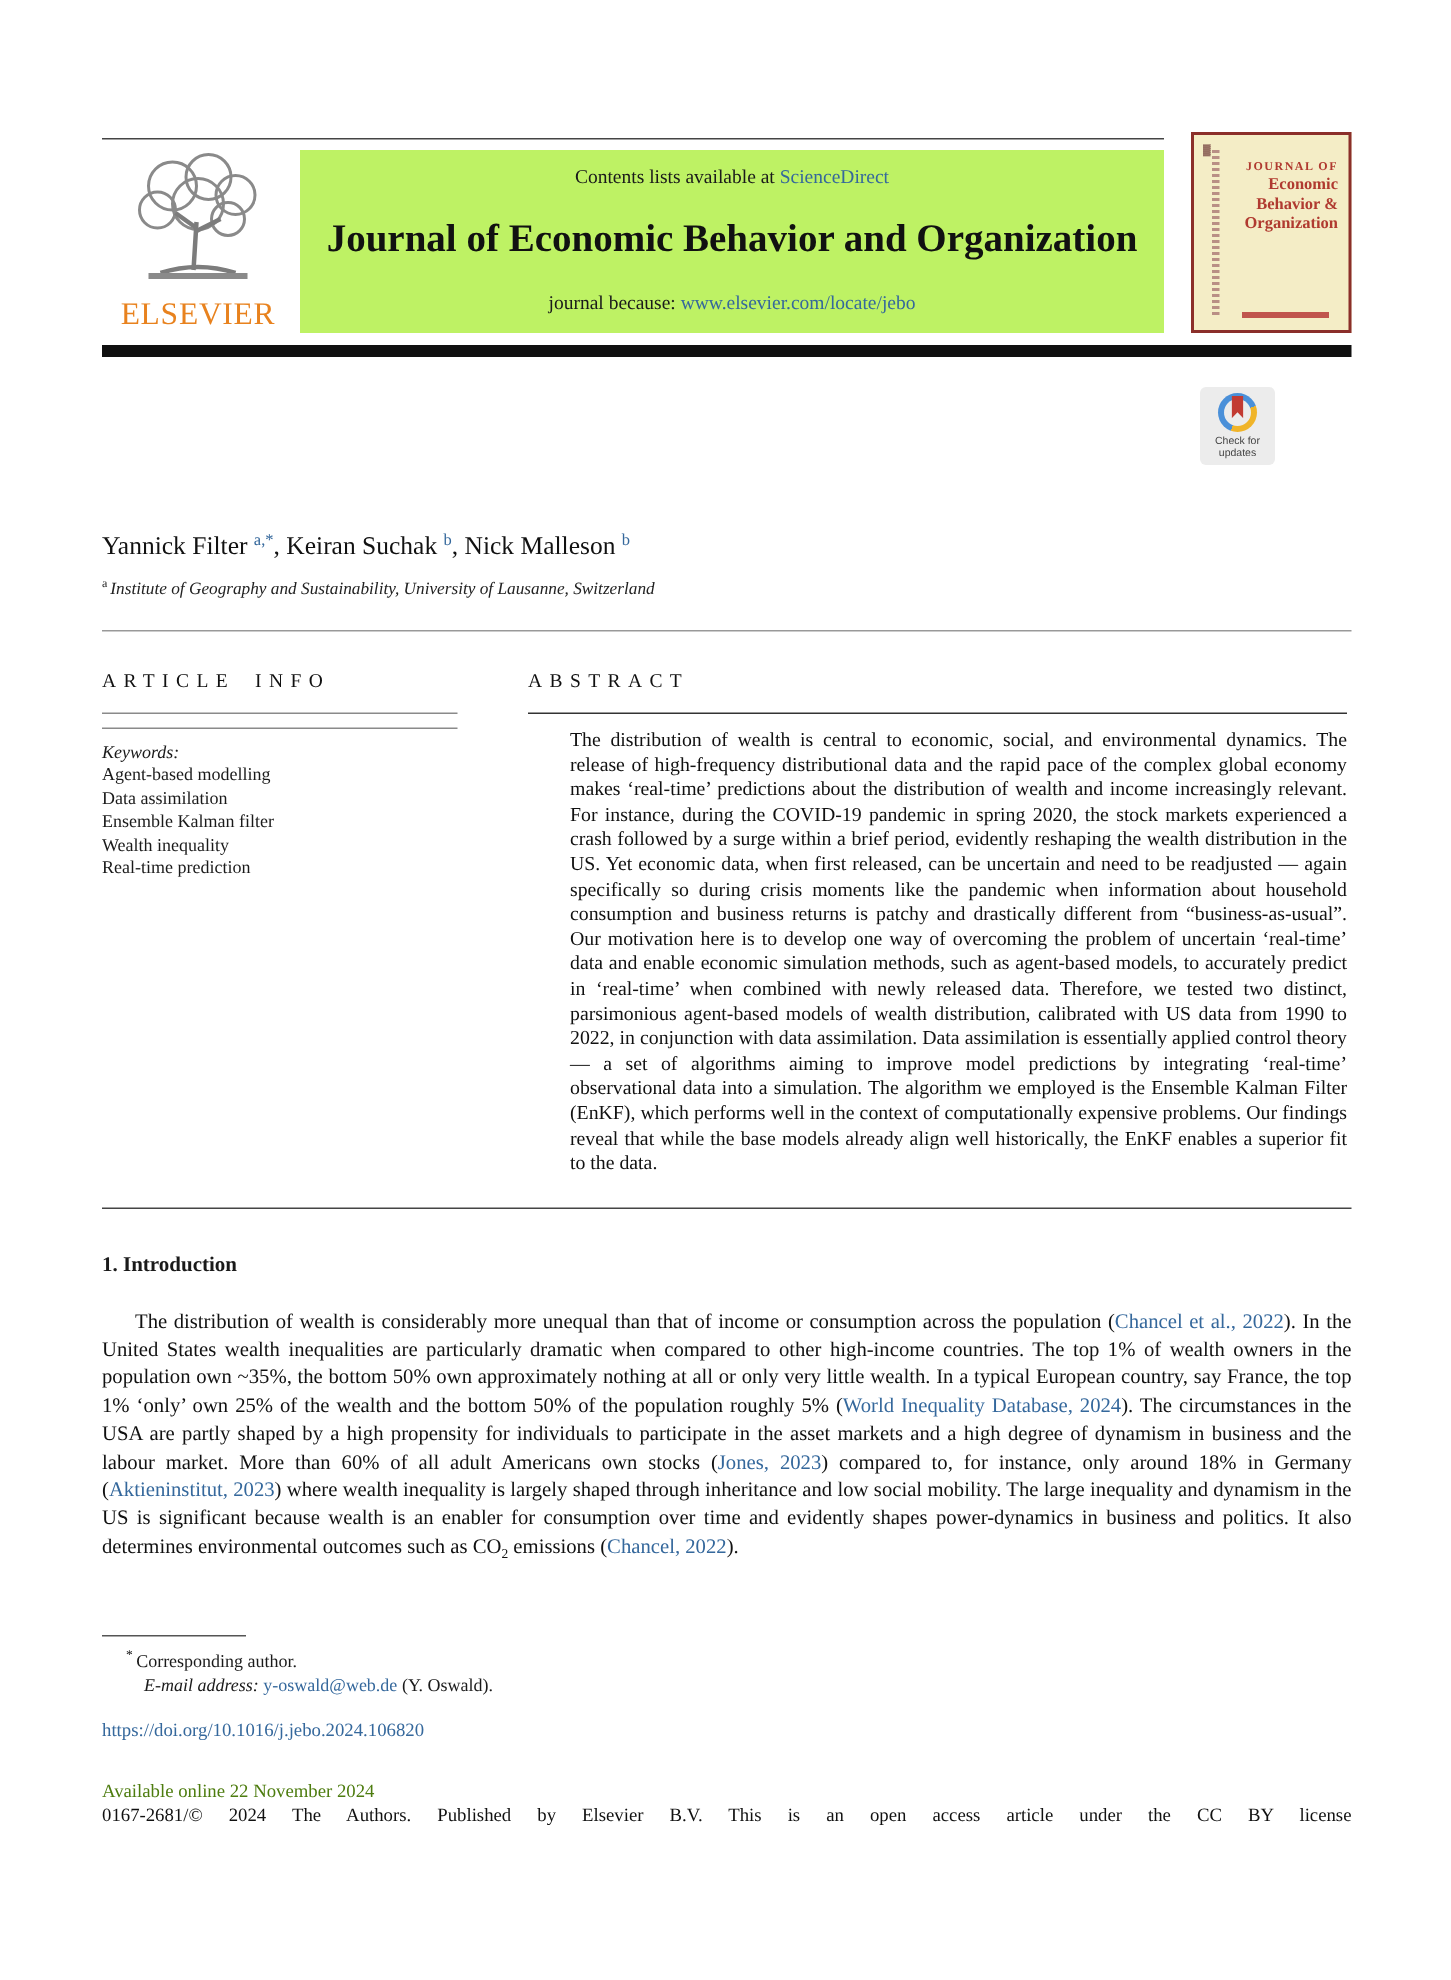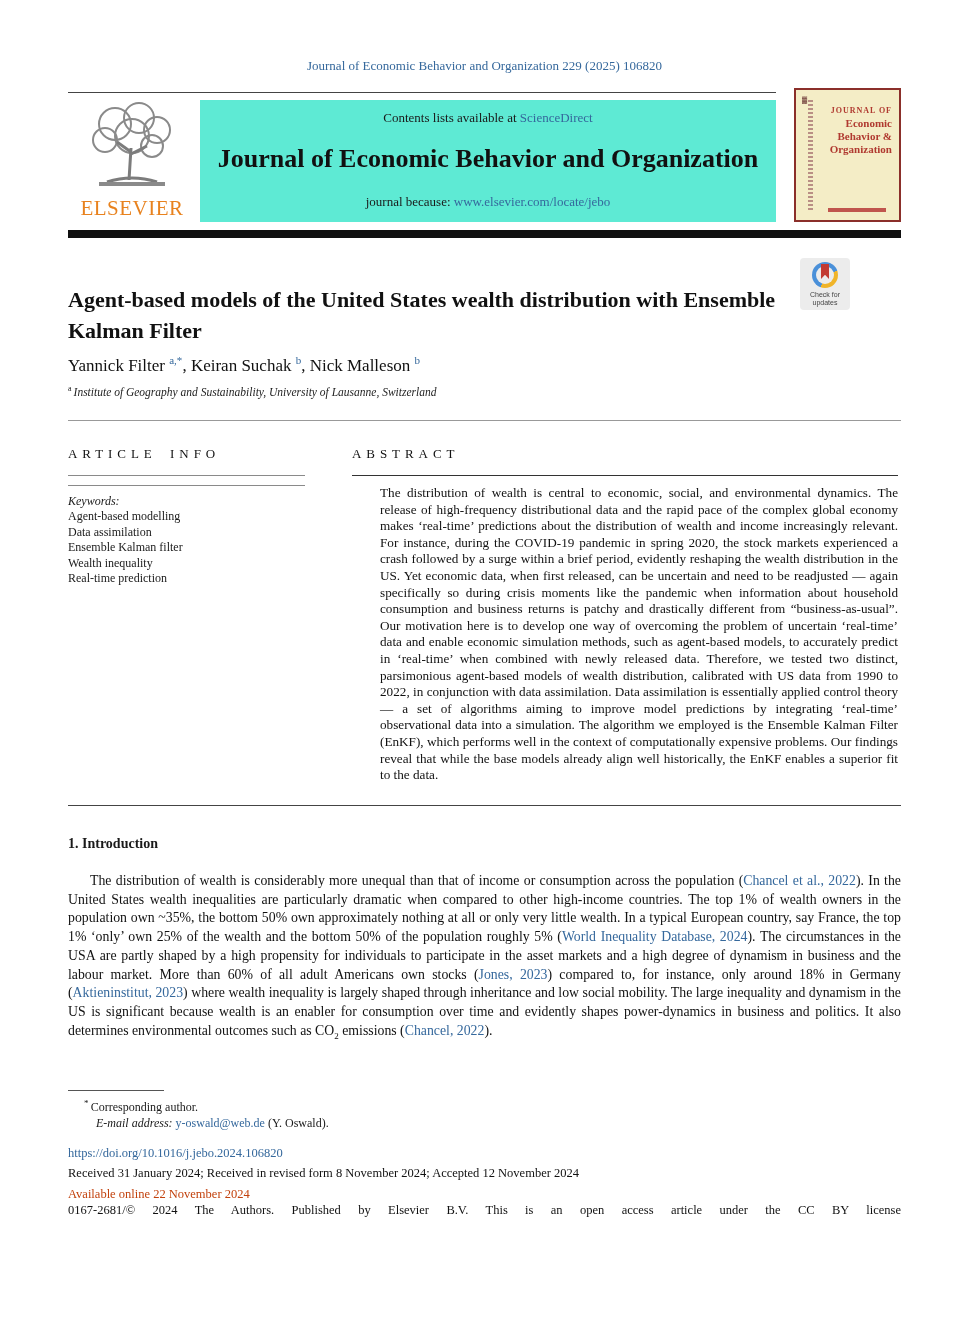--- a/index.html
+++ b/index.html
@@ -10,21 +10,21 @@
     font-family:"Liberation Serif","DejaVu Serif",serif; color:#1a1a1a;
   }
   .link { color:#35689c; text-decoration:none; cursor:pointer; }
 
   
   .journal-ref { position:absolute; top:58px; left:68px; width:833px;
     text-align:center; font-size:13px; color:#35689c; }
   .top-rule { position:absolute; top:92px; left:68px; width:708px; height:1px; background:#444; }
 
   .header-box { position:absolute; top:100px; left:200px; width:576px; height:122px;
-    background:#5eead4; text-align:center; }
+    background:#bef264; text-align:center; }
   .contents-line { margin-top:10px; font-size:13px; color:#1a1a1a; }
   .journal-title { margin-top:18px; font-size:26px; font-weight:bold; color:#111; }
   .homepage-line { margin-top:20px; font-size:13px; color:#1a1a1a; }
 
   .elsevier-logo { position:absolute; top:98px; left:68px; width:128px; height:124px; text-align:center; }
   .elsevier-word { font-family:"Liberation Serif",serif; font-size:21px; color:#e8821e;
     letter-spacing:0.5px; margin-top:-2px; }
 
   .cover { position:absolute; top:88px; left:794px; width:107px; height:134px;
     background:#f4edc6; border:2px solid #8b2f2a; }
@@ -83,31 +83,30 @@
   .intro-para sub { font-size:9px; }
 
   
   .fn-rule { position:absolute; top:1090px; left:68px; width:96px; height:1px; background:#555; }
   .fn-corresponding { position:absolute; top:1098px; left:84px; font-size:12px; }
   .fn-corresponding sup { font-size:9px; }
   .fn-email { position:absolute; top:1116px; left:96px; font-size:12px; }
   .fn-email .italic { font-style:italic; }
   .doi-line { position:absolute; top:1146px; left:68px; font-size:12.5px; }
   .received-line { position:absolute; top:1166px; left:68px; font-size:12.5px; color:#111; }
-  .available-line { position:absolute; top:1187px; left:68px; font-size:12.5px; color:#c2410c; }
+  .available-line { position:absolute; top:1187px; left:68px; font-size:12.5px; color:#4d7c0f; }
   .license-line1 { position:absolute; top:1203px; left:68px; width:833px; font-size:12.5px;
     text-align:justify; text-align-last:justify; color:#111; }
   .license-line2 { position:absolute; top:1221px; left:68px; width:833px; font-size:12.5px; }
 </style>
 </head>
 <body>
 
 <div class="page">
 
-  <div class="journal-ref">Journal of Economic Behavior and Organization 229 (2025) 106820</div>
   <div class="top-rule"></div>
 
   <div class="elsevier-logo">
     <svg width="110" height="96" viewBox="0 0 110 96">
       <g fill="none" stroke="#8a8a8a" stroke-width="2">
         <circle cx="38" cy="26" r="16"></circle>
           <circle cx="62" cy="20" r="15"></circle>
         <circle cx="80" cy="32" r="13"></circle>
           <circle cx="28" cy="42" r="12"></circle>
         <circle cx="55" cy="38" r="17"></circle>
@@ -148,21 +147,20 @@
     <div class="check-ring">
       <div class="inner"></div>
       <div class="bookmark"></div>
     </div>
     <div class="check-label">
       <div>Check for</div>
       <div>updates</div>
     </div>
   </div>
 
-  <h1 class="article-title">Agent-based models of the United States wealth distribution with Ensemble Kalman Filter</h1>
   <div class="authors"><span>Yannick Filter </span><sup class="link">a,*</sup><span>, Keiran Suchak </span><sup class="link">b</sup><span>, Nick Malleson </span><sup class="link">b</sup></div>
   <div class="affiliations">
     <div><sup>a </sup><span>Institute of Geography and Sustainability, University of Lausanne, Switzerland</span></div>
   </div>
   <div class="aff-rule"></div>
 
   <div class="col-left">
     <div class="sec-heading">ARTICLE INFO</div>
     <div class="head-rule-left"></div>
     <div class="mini-rule"></div>
@@ -182,17 +180,16 @@
 
   <div class="abstract-end-rule"></div>
 
   <div class="intro-heading">1. Introduction</div>
   <div class="intro-para"><span>The distribution of wealth is considerably more unequal than that of income or consumption across the population (</span><span class="link">Chancel et al., 2022</span><span>). In the United States wealth inequalities are particularly dramatic when compared to other high-income countries. The top 1% of wealth owners in the population own ~35%, the bottom 50% own approximately nothing at all or only very little wealth. In a typical European country, say France, the top 1% ‘only’ own 25% of the wealth and the bottom 50% of the population roughly 5% (</span><span class="link">World Inequality Database, 2024</span><span>). The circumstances in the USA are partly shaped by a high propensity for individuals to participate in the asset markets and a high degree of dynamism in business and the labour market. More than 60% of all adult Americans own stocks (</span><span class="link">Jones, 2023</span><span>) compared to, for instance, only around 18% in Germany (</span><span class="link">Aktieninstitut, 2023</span><span>) where wealth inequality is largely shaped through inheritance and low social mobility. The large inequality and dynamism in the US is significant because wealth is an enabler for consumption over time and evidently shapes power-dynamics in business and politics. It also determines environmental outcomes such as CO</span><sub>2</sub><span> emissions (</span><span class="link">Chancel, 2022</span><span>).</span></div>
 
   <div class="fn-rule"></div>
   <div class="fn-corresponding"><sup>* </sup><span>Corresponding author.</span></div>
   <div class="fn-email"><span class="italic">E-mail address: </span><span class="link">y-oswald@web.de</span><span> (Y. Oswald).</span></div>
   <div class="doi-line"><span class="link">https://doi.org/10.1016/j.jebo.2024.106820</span></div>
-  <div class="received-line">Received 31 January 2024; Received in revised form 8 November 2024; Accepted 12 November 2024</div>
   <div class="available-line">Available online 22 November 2024</div>
   <div class="license-line1">0167-2681/© 2024 The Authors. Published by Elsevier B.V. This is an open access article under the CC BY license</div>
 
 </div>
 
 </body></html>

